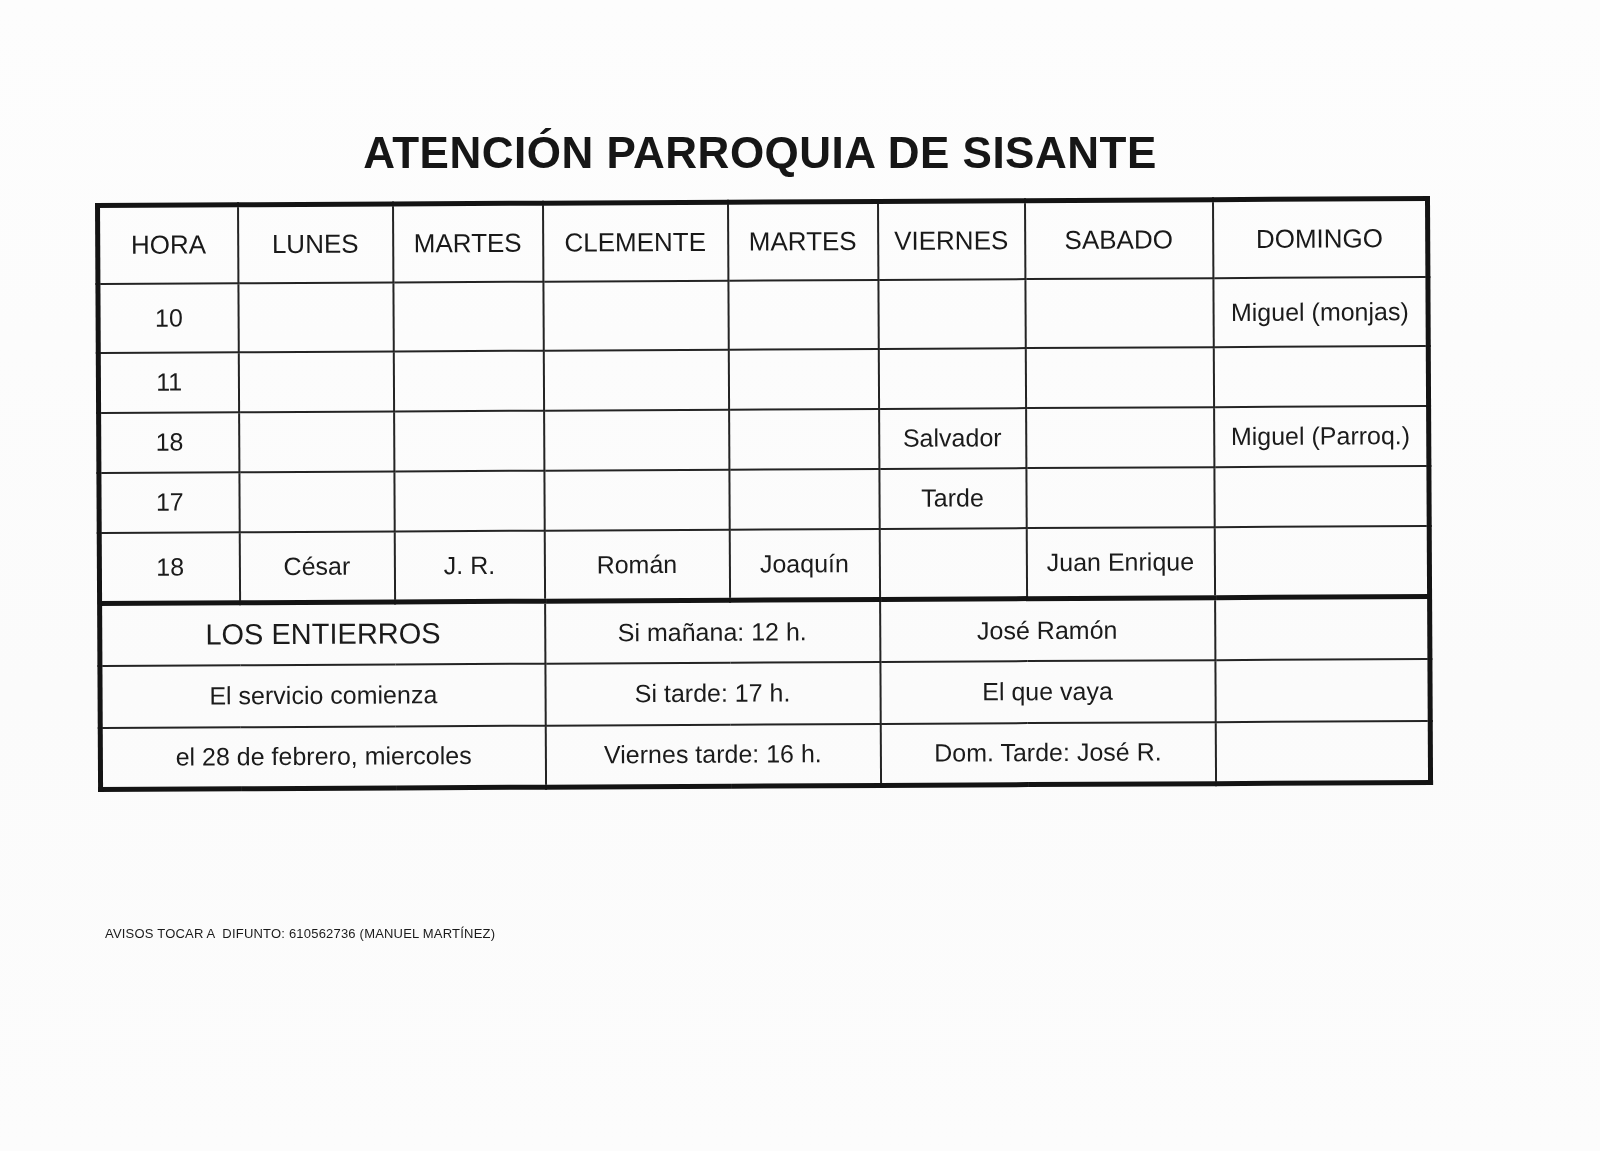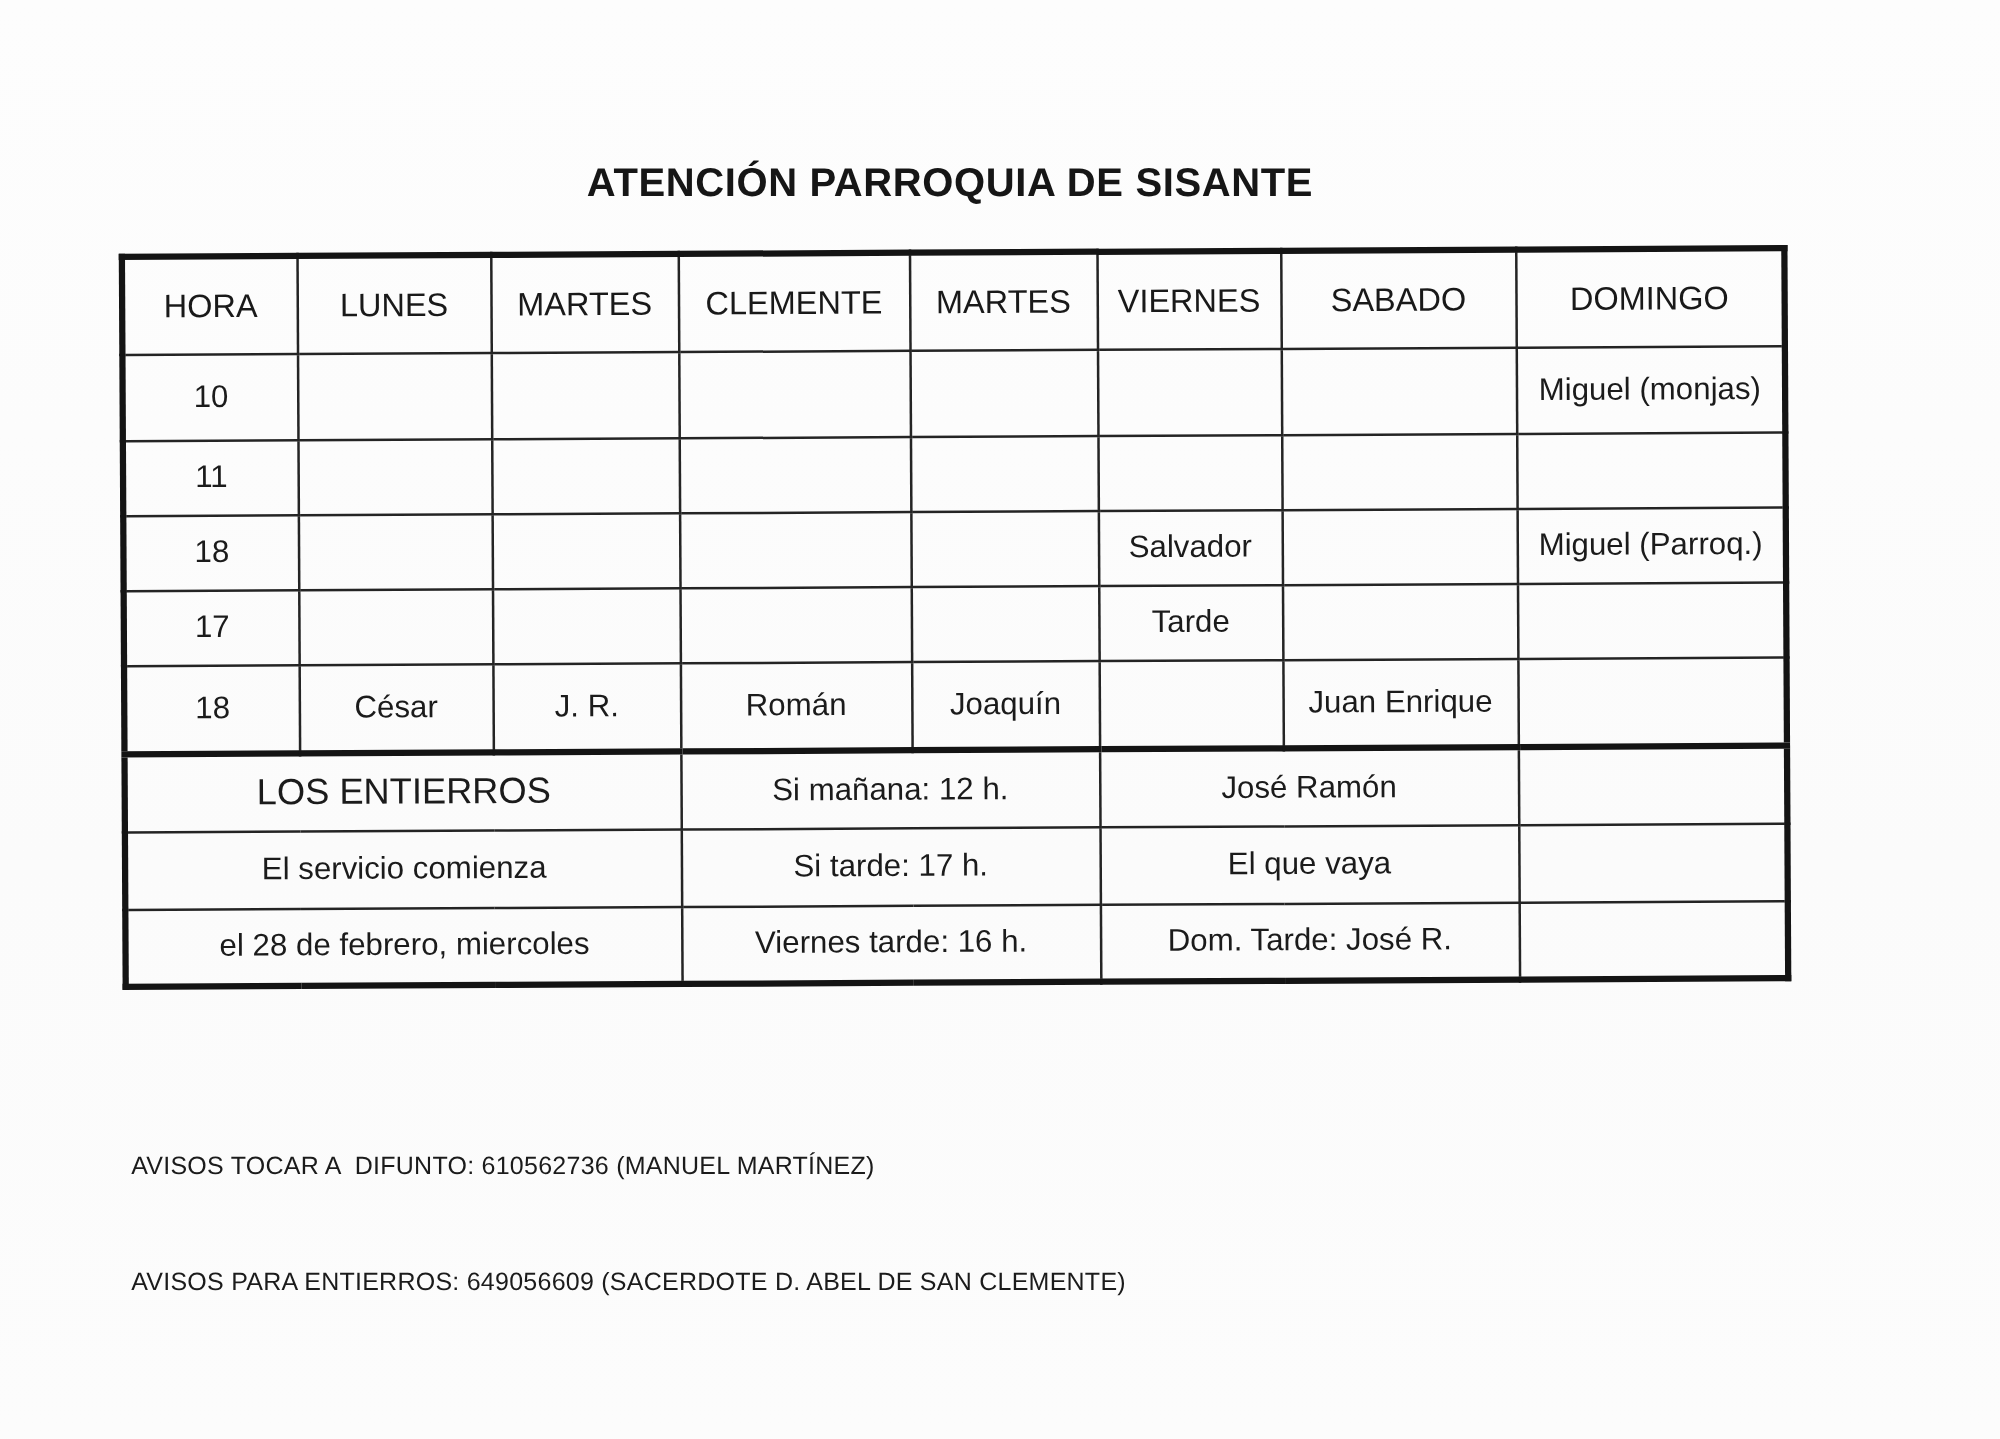--- a/index.html
+++ b/index.html
@@ -15,21 +15,21 @@
     width: 1600px;
     height: 1151px;
     background: linear-gradient(180deg, #fdfdfd 0%, #fbfbfb 60%, #fcfcfc 100%);
   }
   .doc-title {
     position: absolute;
     left: 95px;
     top: 128px;
     width: 1330px;
     text-align: center;
-    font-size: 32px;
+    font-size: 44px;
     font-weight: 700;
     letter-spacing: 0.5px;
     color: #161616;
   }
   .table-wrap {
     position: absolute;
     left: 95px;
     top: 203px;
     transform: rotate(-0.3deg);
     transform-origin: left top;
@@ -57,21 +57,21 @@
   tr.row-18 td { height: 71px; }
   tr.ent-row td { height: 62px; }
   tr.ent-row-1 td { border-top: 5px solid #141414; }
   tr.ent-row-1 td.ent-left { font-size: 29px; }
   td.ent-left, td.ent-mid, td.ent-right { font-size: 26px; }
   td.thick-left { border-left: 5px solid #141414; }
   .footer-notes {
     position: absolute;
     left: 105px;
     top: 856px;
-    font-size: 20px;
+    font-size: 13px;
     line-height: 31px;
     color: #1b1b1b;
     letter-spacing: 0.2px;
     white-space: pre;
   }
 </style>
 </head>
 <body>
 
 <div class="screen">
@@ -177,16 +177,15 @@
         <td class="ent-mid" colspan="2">Viernes tarde: 16 h.</td>
         <td class="ent-right" colspan="2">Dom. Tarde: José R.</td>
         <td class="thick-left"></td>
       </tr>
     </tbody>
       </table>
   </div>
 
   <div class="footer-notes">
     <div>AVISOS TOCAR A  DIFUNTO: 610562736 (MANUEL MARTÍNEZ)</div>
-    <div>AVISOS PARA ENTIERROS: 649056609 (SACERDOTE D. ABEL DE SAN CLEMENTE)</div>
   </div>
 
 </div>
 
 </body></html>

